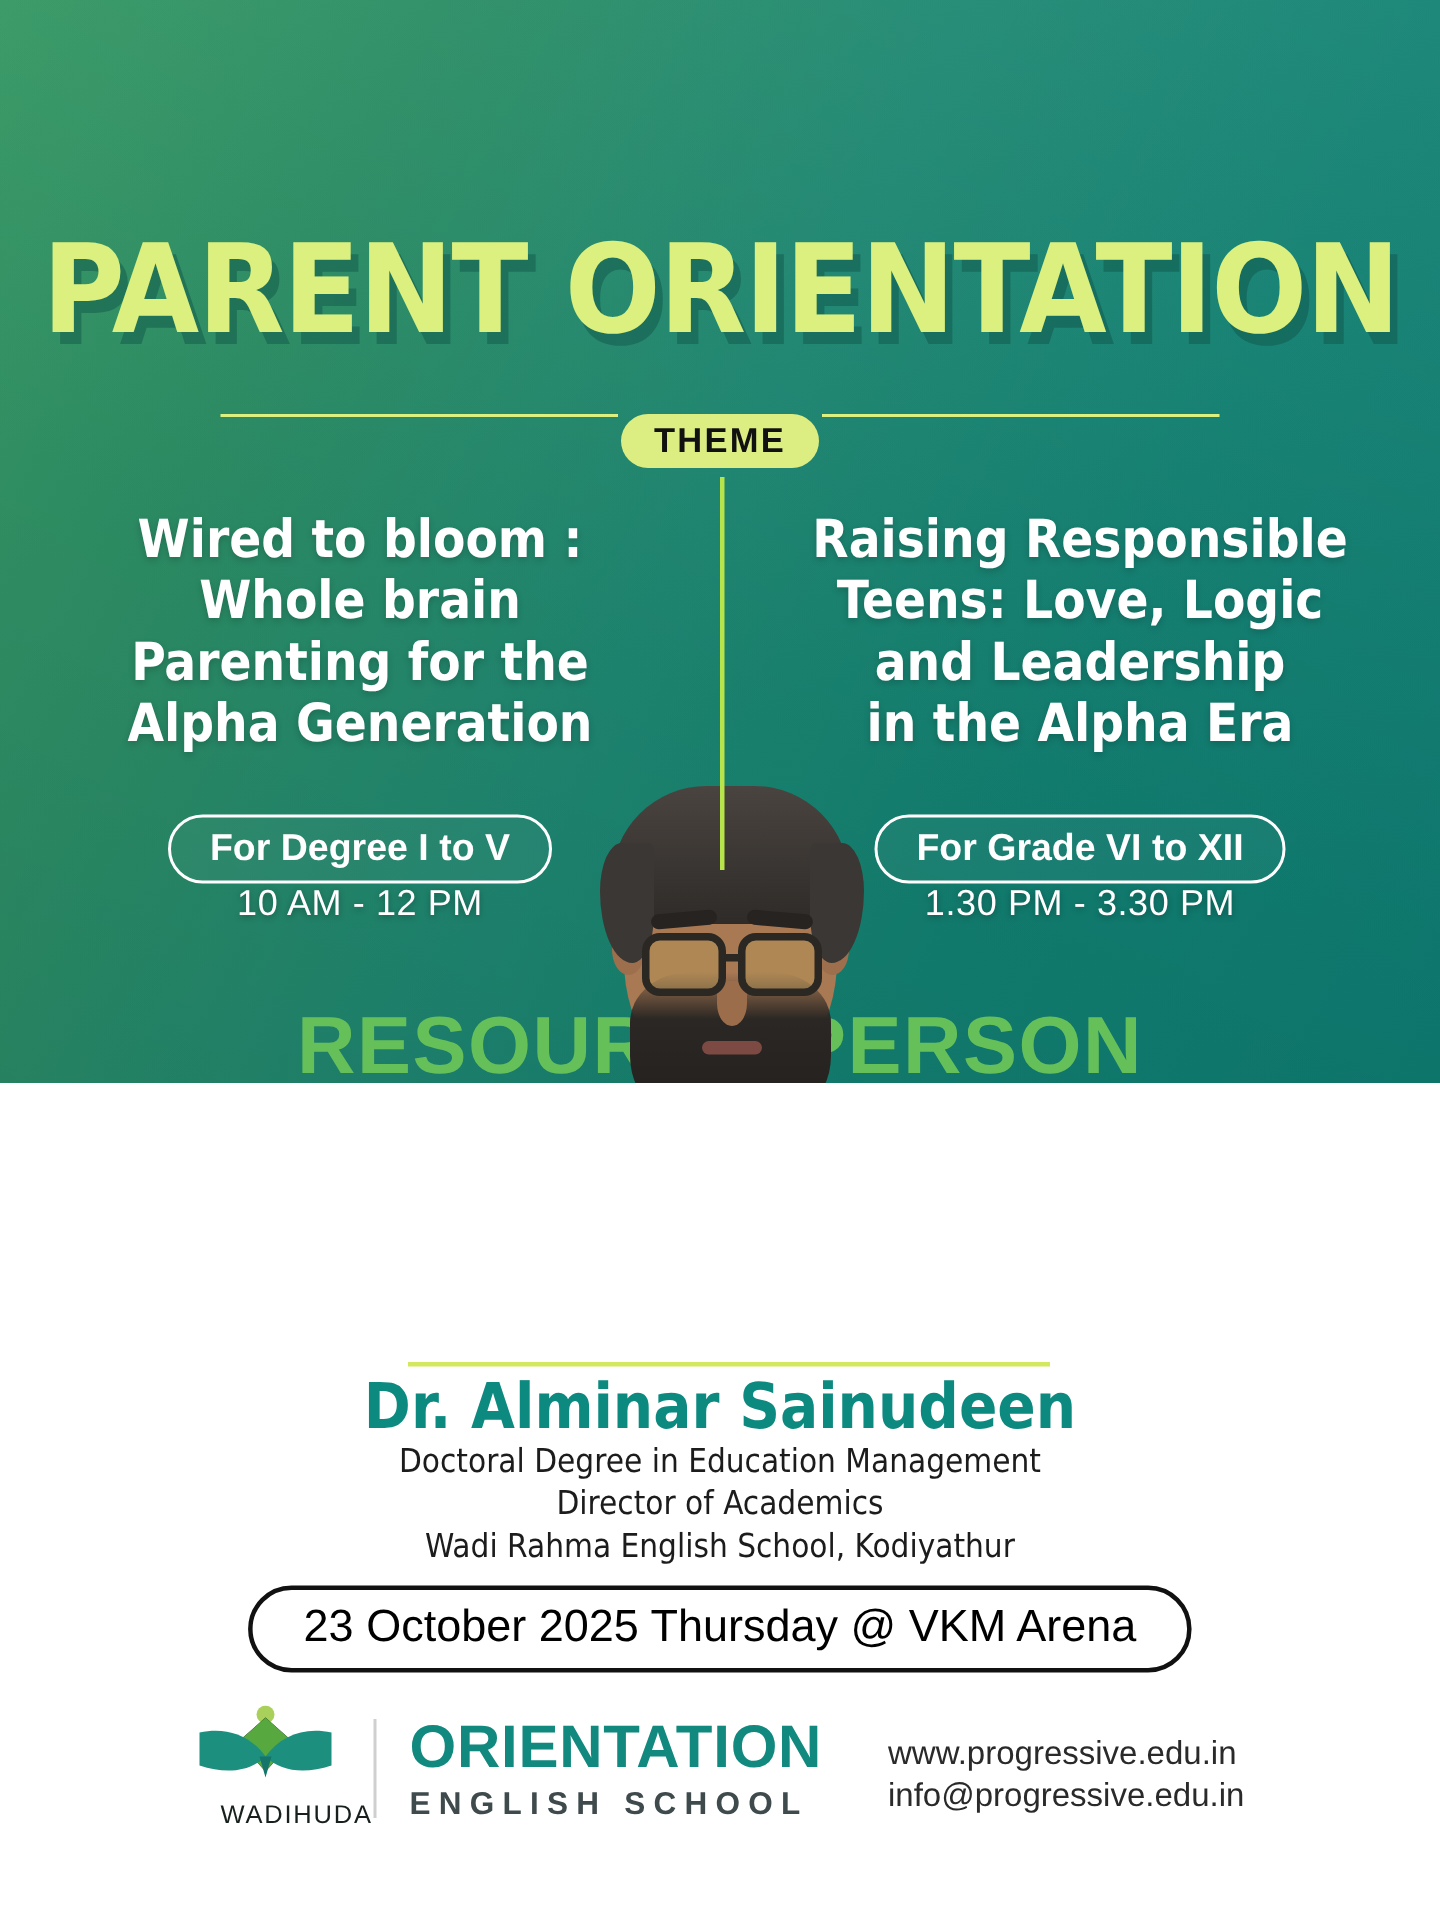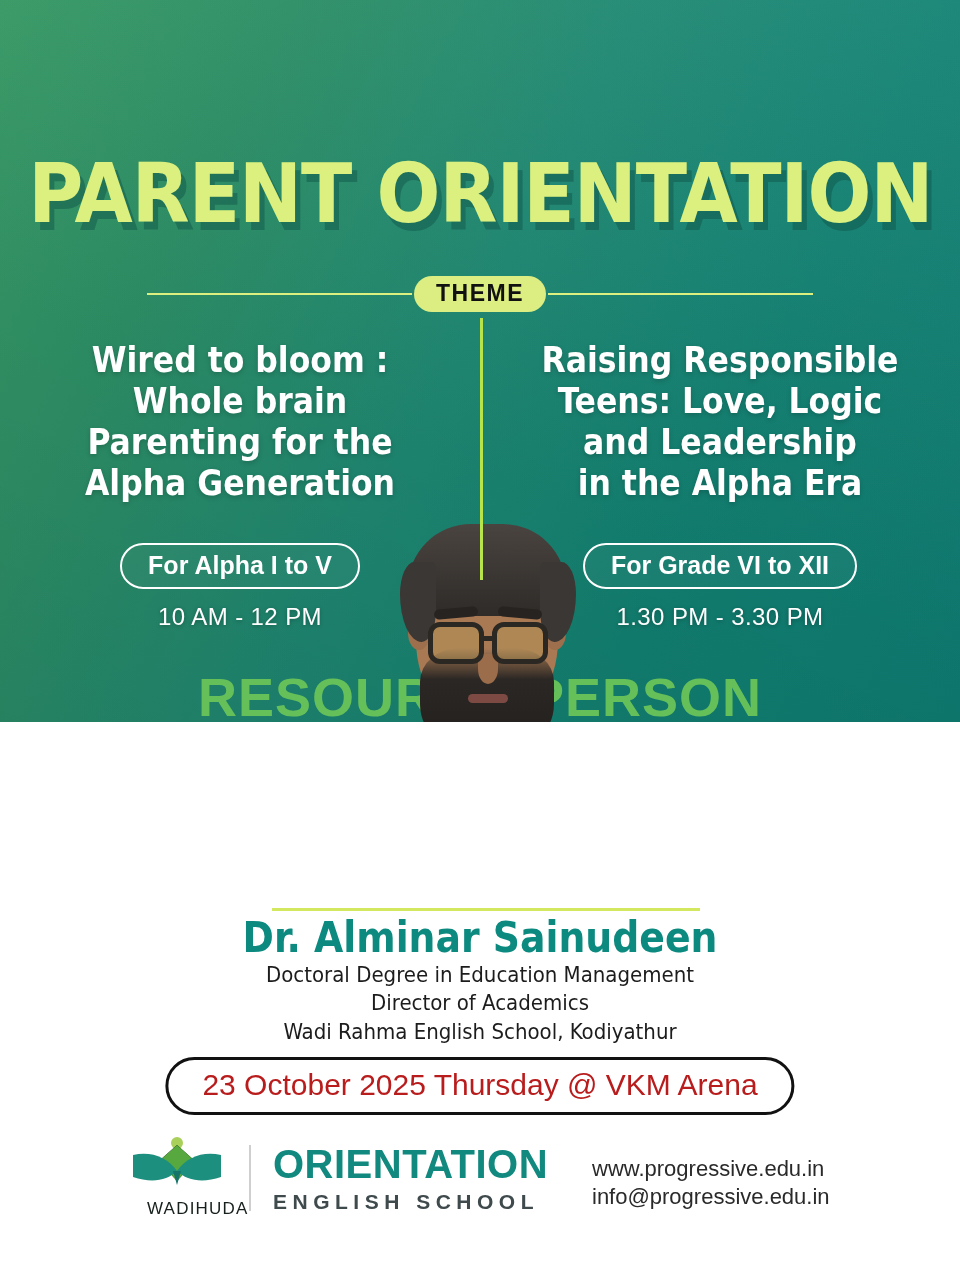--- a/index.html
+++ b/index.html
@@ -34,21 +34,21 @@
     letter-spacing:-1px;
     color:#dbf07e;
     transform:scaleX(1.02);
     text-shadow: 5px 8px 0 rgba(16,82,70,0.45);
     white-space:nowrap;
   }
 
   
   .theme-row{
     position:absolute; left:0; top:276px; width:960px; height:36px;
-    display:flex; align-items:center; justify-content:center; gap:0; z-index:5;
+    display:flex; justify-content:center; gap:0; z-index:5;
   }
   .theme-line{ height:2px; background:#dbf07e; flex:0 0 265px; }
   .theme-pill{
     background:#dcee82; color:#111; font-weight:bold;
     font-size:23px; letter-spacing:1.5px;
     padding:6px 22px 7px; border-radius:18px;
     margin:0 2px; line-height:1;
   }
 
   
@@ -69,21 +69,21 @@
   
   .pills{ position:absolute; left:0; top:543px; width:960px; display:flex; z-index:6;}
   .pillcell{ width:480px; display:flex; flex-direction:column; align-items:center; }
   .grade-pill{
     border:2px solid #ffffff; border-radius:26px;
     color:#ffffff; font-size:25px; font-weight:600;
     padding:8px 26px 9px; line-height:1; white-space:nowrap;
     background:rgba(255,255,255,0.04);
   }
   .time{
-    margin-top:14px; color:#ffffff; font-size:24px; font-weight:400;
+    color:#ffffff; font-size:24px; font-weight:400;
     letter-spacing:0.4px; white-space:nowrap;
     text-shadow:0 1px 4px rgba(0,0,0,0.30);
   }
 
   
   .resource-text{
     position:absolute; left:0; top:670px; width:960px; text-align:center;
     font-size:54px; font-weight:600; letter-spacing:1px;
     color:#66c05a; z-index:2; white-space:nowrap; line-height:1;
   }
@@ -189,21 +189,21 @@
   }
   .speaker-line{
     font-family:"Liberation Sans Narrow","DejaVu Sans Condensed","Liberation Sans", sans-serif;
     font-size:22px; color:#1c1c1c; line-height:1.28; font-weight:400;
   }
 
   
   .date-pill{
     position:absolute; left:50%; transform:translateX(-50%); top:1057px;
     border:3px solid #111; border-radius:30px;
-    padding:10px 34px 12px; font-size:30px; font-weight:500; color:#b91c1c;
+    padding:10px 34px 12px; font-size:30px; font-weight:500; color:#000000;
     white-space:nowrap; z-index:6; line-height:1;
   }
 
   
   .footer{ position:absolute; left:0; top:1135px; width:960px; height:110px; z-index:6;}
   .brand{ position:absolute; left:125px; top:2px; display:flex; align-items:center; }
   .wadi{ width:104px; text-align:center; }
   .wadi-name{ font-size:17px; letter-spacing:1.2px; color:#17201c; font-weight:500; margin-top:2px;margin-left:22px;}
   .vrule{ width:2px; height:66px; background:#cfcfcf; margin:0 22px 0 20px; }
   .prog-name{
@@ -268,21 +268,21 @@
     <div class="col">
       <h2>Wired to bloom :<br>Whole brain<br>Parenting for the<br>Alpha Generation</h2>
     </div>
     <div class="col">
       <h2>Raising Responsible<br>Teens: Love, Logic<br>and Leadership<br>in the Alpha Era</h2>
     </div>
   </div>
 
   <div class="pills">
     <div class="pillcell">
-      <div class="grade-pill">For Alpha I to V</div>
+      <div class="grade-pill">For Degree I to V</div>
       <div class="time">10 AM - 12 PM</div>
     </div>
     <div class="pillcell">
       <div class="grade-pill">For Grade VI to XII</div>
       <div class="time">1.30 PM - 3.30 PM</div>
     </div>
   </div>
 
   <div class="lower"></div>
   <div class="name-rule"></div>

